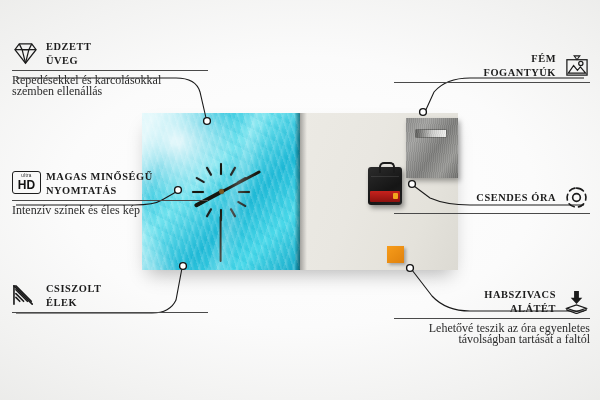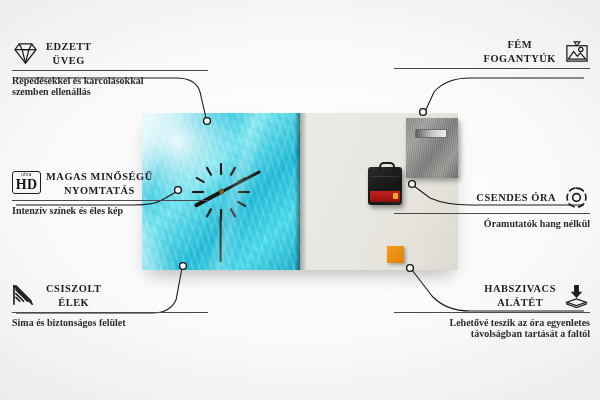--- a/index.html
+++ b/index.html
@@ -101,32 +101,32 @@
   }
 
   
   .callout{position:absolute;width:196px;}
   .callout.left{left:12px;text-align:left;}
   .callout.right{right:10px;text-align:right;}
   .co-head{display:flex;align-items:center;gap:7px;}
   .callout.right .co-head{justify-content:flex-end;}
   .co-title{
     font-size:10.4px;font-weight:bold;letter-spacing:.55px;color:#1c1c1c;
-    line-height:13.5px;text-transform:uppercase;text-align:center;
+    line-height:13.5px;text-transform:uppercase;
   }
   .co-rule{height:1px;background:#4a4a4a;margin:3px 0 4px;}
-  .co-desc{font-size:10px;color:#2b2b2b;line-height:11.2px;font-weight:bold;}
+  .co-desc{font-size:12px;color:#2b2b2b;line-height:11.2px;}
   .ico{width:27px;height:25px;flex:0 0 27px;}
   .ico svg{display:block;width:27px;height:25px;}
   .hd-box{
     width:27px;height:21px;border:1.3px solid #1e1e1e;border-radius:3px;
     display:flex;flex-direction:column;align-items:center;justify-content:center;line-height:1;
   }
   .hd-box .u{font-size:4.6px;letter-spacing:.3px;color:#1e1e1e;font-family:"Liberation Sans",sans-serif;}
-  .hd-box .h{font-size:14px;font-weight:bold;color:#111;font-family:Liberation Serif, serif;letter-spacing:.2px;}
+  .hd-box .h{font-size:12px;font-weight:bold;color:#111;font-family:Liberation Sans, sans-serif;letter-spacing:.2px;}
 
   .leaders{position:absolute;inset:0;pointer-events:none;}
 </style>
 </head>
 <body>
 
 <div class="stage">
 
   <div class="product">
 
@@ -267,26 +267,23 @@
               <path d="M4 15 L8 19"></path>
         </g>
           </svg>
       </span>
       <span class="co-title">
         <span>CSISZOLT</span><br>
         <span>ÉLEK</span>
       </span>
     </div>
     <div class="co-rule"></div>
-    <div class="co-desc">
-      <span>Sima és biztonságos felület</span>
-    </div>
-  </div>
-
-  <div class="callout right" style="top:38px">
+  </div>
+
+  <div class="callout right" style="top:52px">
     <div class="co-head">
       <span class="co-title">
         <span>FÉM</span><br>
         <span>FOGANTYÚK</span>
       </span>
       <span class="ico">
         <svg viewBox="0 0 28 26">
             <g fill="none" stroke="#1b1b1b" stroke-width="1.3">
           <rect x="4" y="7" width="21" height="16"></rect>
           <path d="M14.5 7 L11.5 3 L17.5 3 Z" stroke-width="1.1"></path>
@@ -309,26 +306,23 @@
             <g fill="none" stroke="#1b1b1b" stroke-width="1.7" stroke-linecap="round">
           <path d="M14 3.2 a9.5 9.5 0 0 1 7.2 3.0 M23.2 9.6 a9.5 9.5 0 0 1 .3 6.0
                    M21.4 19.6 a9.5 9.5 0 0 1 -5.3 3.1 M11.6 22.6 a9.5 9.5 0 0 1 -5.3 -3.1
                    M4.5 15.6 a9.5 9.5 0 0 1 .4 -6.0 M6.9 6.1 a9.5 9.5 0 0 1 5.4 -2.8"></path>
           <circle cx="14" cy="13" r="4"></circle>
         </g>
           </svg>
       </span>
     </div>
     <div class="co-rule"></div>
-    <div class="co-desc">
-      <span>Óramutatók hang nélkül</span>
-    </div>
-  </div>
-
-  <div class="callout right" style="top:282px">
+  </div>
+
+  <div class="callout right" style="top:288px">
     <div class="co-head">
       <span class="co-title">
         <span>HABSZIVACS</span><br>
         <span>ALÁTÉT</span>
       </span>
       <span class="ico">
         <svg viewBox="0 0 28 26">
             <g fill="none" stroke="#1b1b1b" stroke-width="1.3">
           <path d="M11.5 2 h5 v7 h3.5 L14 15.5 L8 9 h3.5 Z" fill="#1b1b1b" stroke="none"></path>
           <path d="M14 16.5 L4 20 L14 23.5 L24 20 Z"></path>

